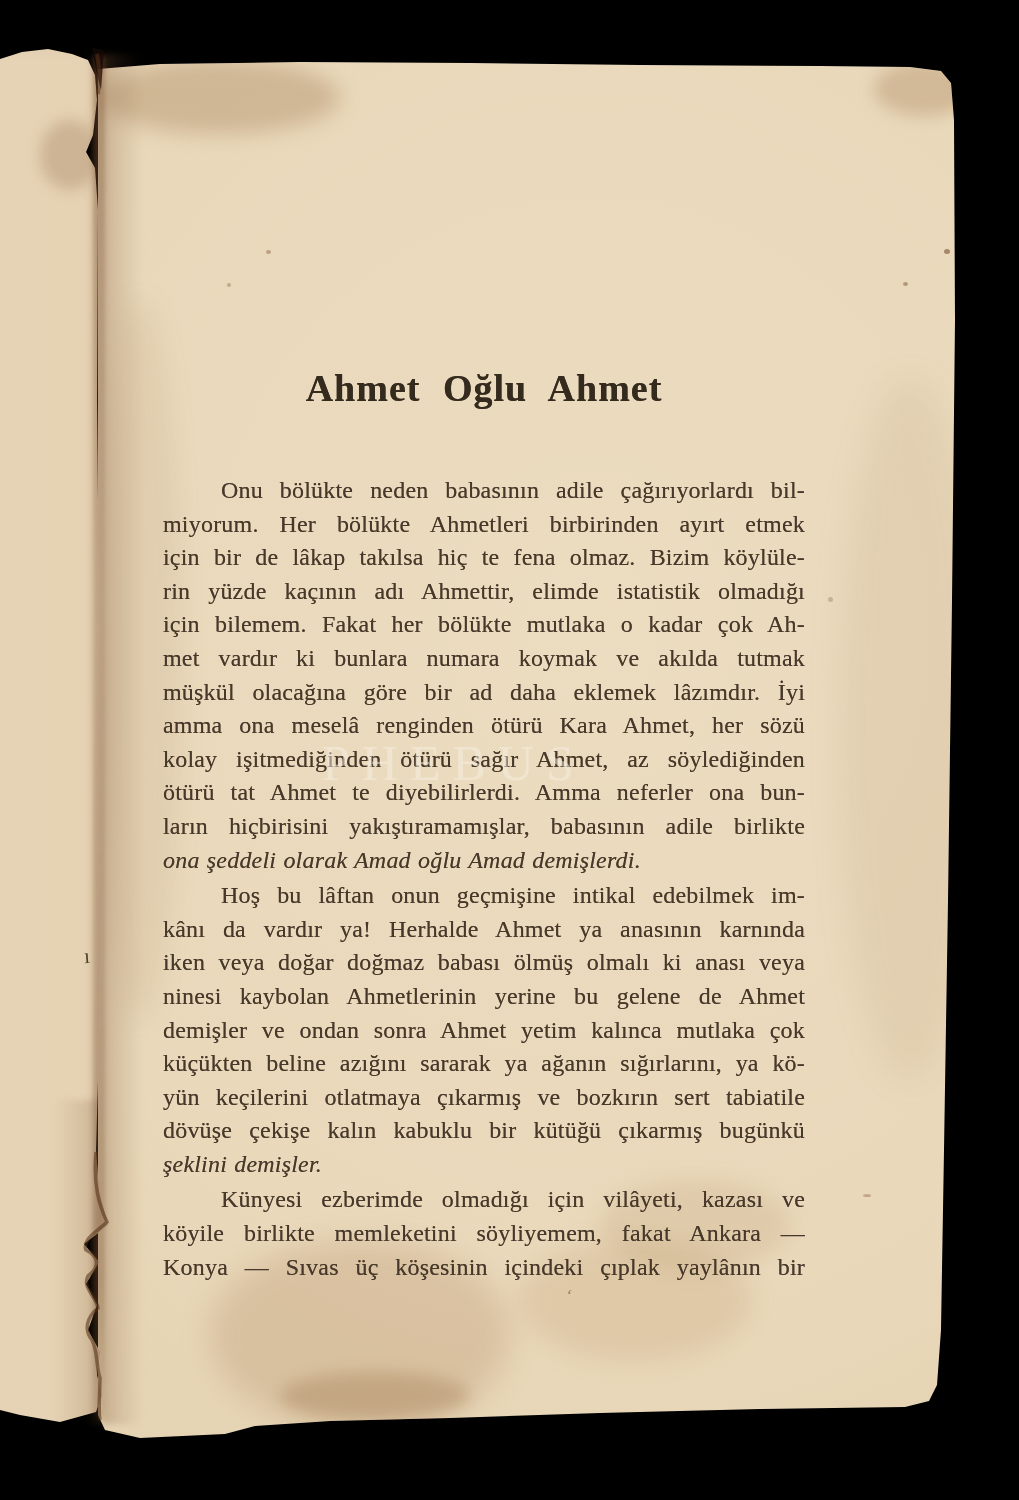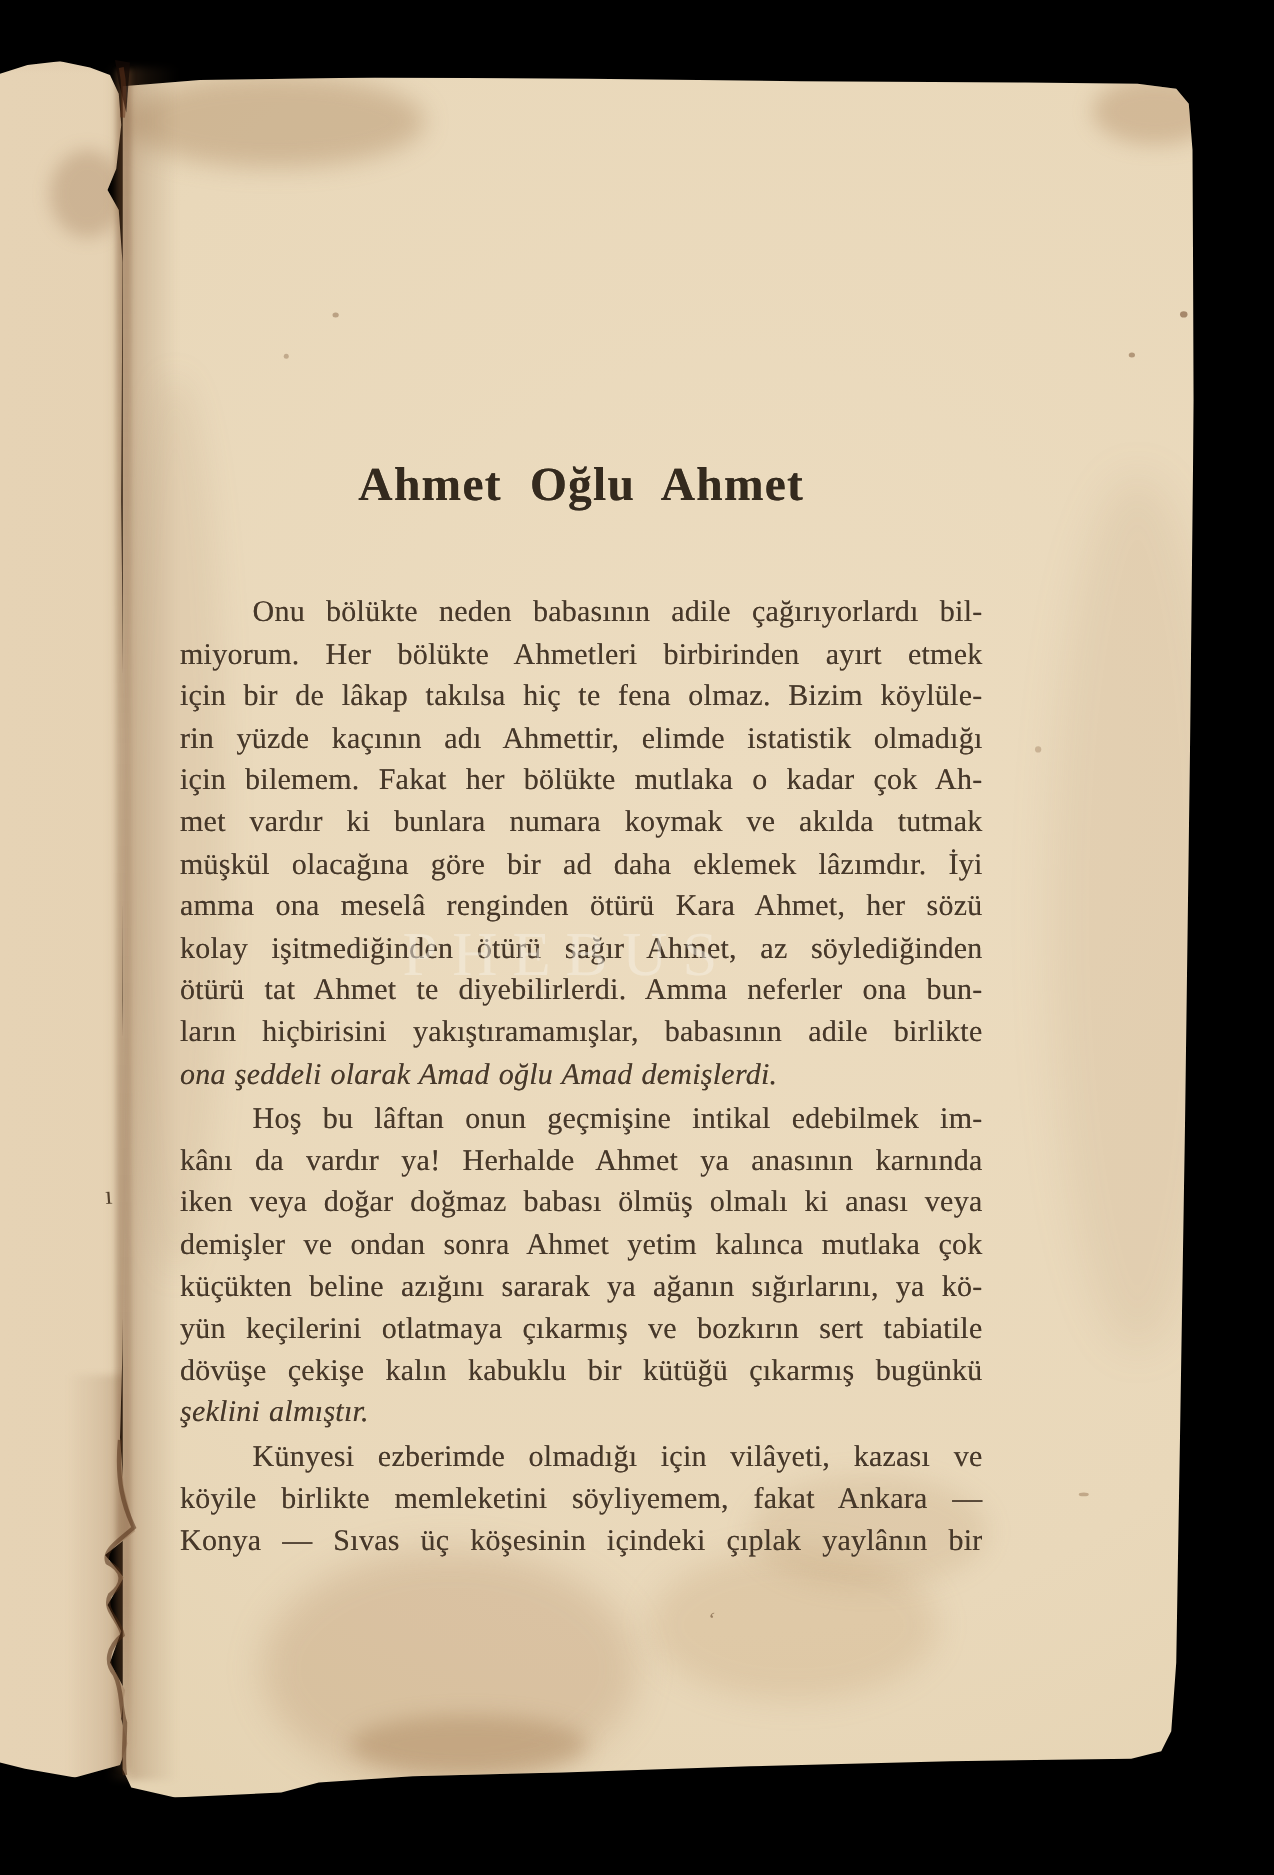--- a/index.html
+++ b/index.html
@@ -63,21 +63,21 @@
     filter:blur(3px);pointer-events:none;
   }
   .fold-core{
     left:93px;top:56px;width:12px;height:1360px;
     background:linear-gradient(to bottom, rgba(115,75,45,.40), rgba(115,75,45,.22) 40%, rgba(115,75,45,.34) 90%, rgba(115,75,45,.1));
     filter:blur(2px);pointer-events:none;
   }
   .tear-svg{left:0;top:0;width:1019px;height:1500px;pointer-events:none;}
 
   
-  .content{left:144px;top:366px;width:642px;color:var(--ink,#46382a);}
+  .content{left:163px;top:366px;width:642px;color:var(--ink,#46382a);}
   .content .title{
     position:static;display:block;margin:0 0 64px 0;
     font-size:38px;line-height:44px;font-weight:700;text-align:center;
     letter-spacing:1px;word-spacing:12px;color:var(--title-ink,#342a1e);
     text-shadow:0 0 .5px rgba(52,42,30,.8);
   }
   .para{position:static;display:block;margin:0;}
   .para + .para{margin-top:2px;}
   .text-line{
     position:static;display:block;
@@ -149,25 +149,26 @@
         <div class="text-line">amma ona meselâ renginden ötürü Kara Ahmet, her sözü</div>
         <div class="text-line">kolay işitmediğinden ötürü sağır Ahmet, az söylediğinden</div>
         <div class="text-line">ötürü tat Ahmet te diyebilirlerdi. Amma neferler ona bun-</div>
         <div class="text-line">ların hiçbirisini yakıştıramamışlar, babasının adile birlikte</div>
         <div class="text-line last">ona şeddeli olarak Amad oğlu Amad demişlerdi.</div>
       </div>
     <div class="para">
         <div class="text-line indent">Hoş bu lâftan onun geçmişine intikal edebilmek im-</div>
         <div class="text-line">kânı da vardır ya! Herhalde Ahmet ya anasının karnında</div>
         <div class="text-line">iken veya doğar doğmaz babası ölmüş olmalı ki anası veya</div>
+        <div class="text-line">ninesi kaybolan Ahmetlerinin yerine bu gelene de Ahmet</div>
         <div class="text-line">demişler ve ondan sonra Ahmet yetim kalınca mutlaka çok</div>
         <div class="text-line">küçükten beline azığını sararak ya ağanın sığırlarını, ya kö-</div>
         <div class="text-line">yün keçilerini otlatmaya çıkarmış ve bozkırın sert tabiatile</div>
         <div class="text-line">dövüşe çekişe kalın kabuklu bir kütüğü çıkarmış bugünkü</div>
-        <div class="text-line last">şeklini almıştır.</div>
+        <div class="text-line last">şeklini demişler.</div>
       </div>
     <div class="para">
         <div class="text-line indent">Künyesi ezberimde olmadığı için vilâyeti, kazası ve</div>
         <div class="text-line">köyile birlikte memleketini söyliyemem, fakat Ankara —</div>
         <div class="text-line">Konya — Sıvas üç köşesinin içindeki çıplak yaylânın bir</div>
       </div>
   </div>
 
   <div class="watermark">PHEBUS</div>
 

